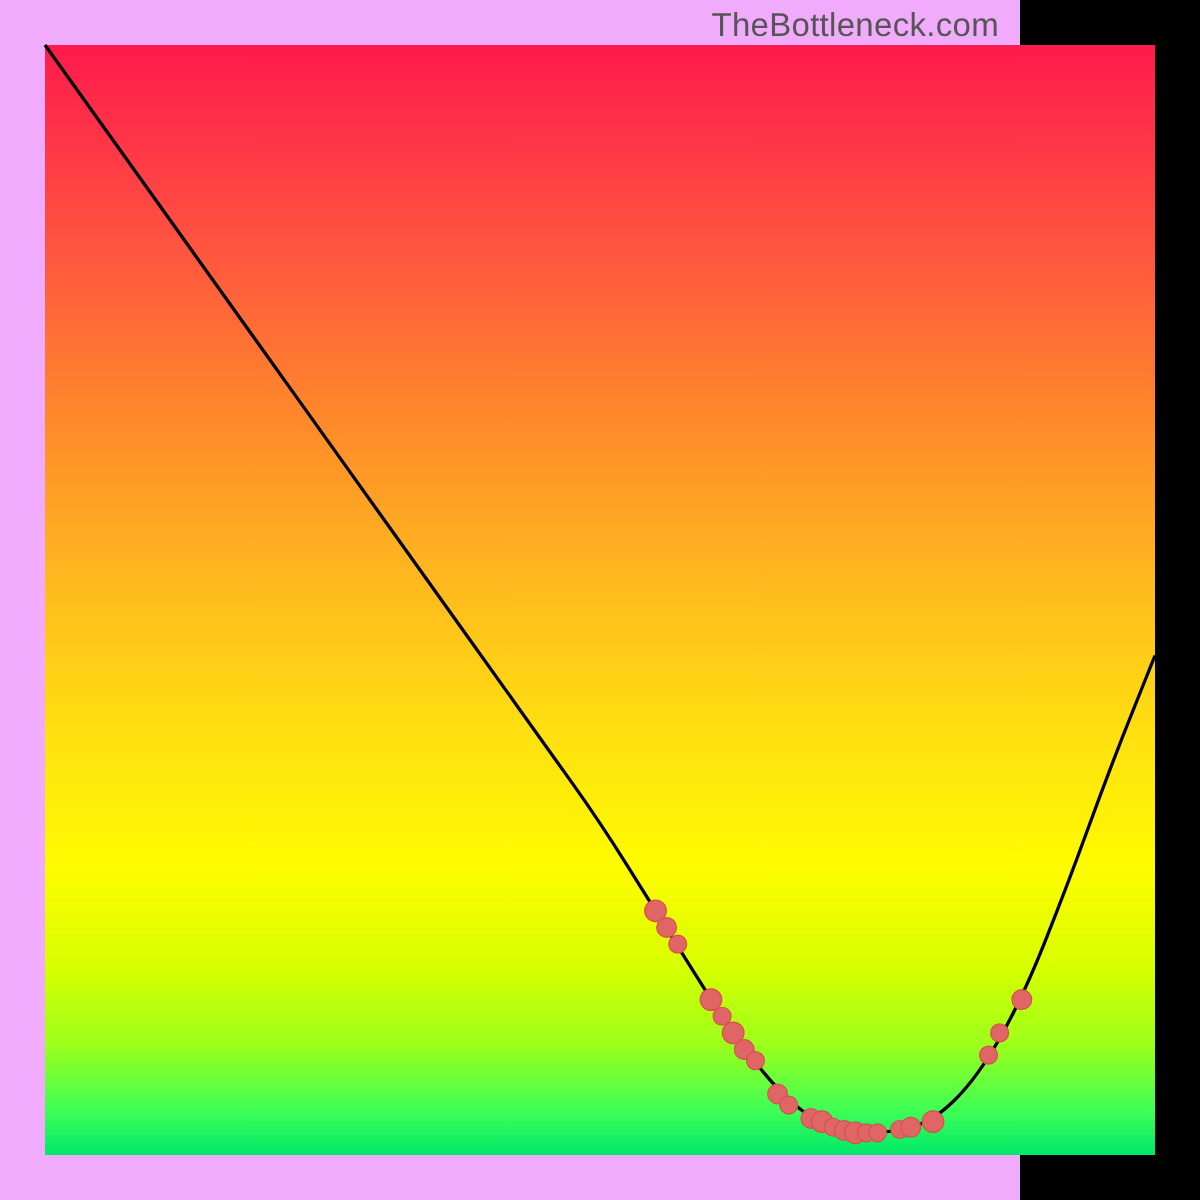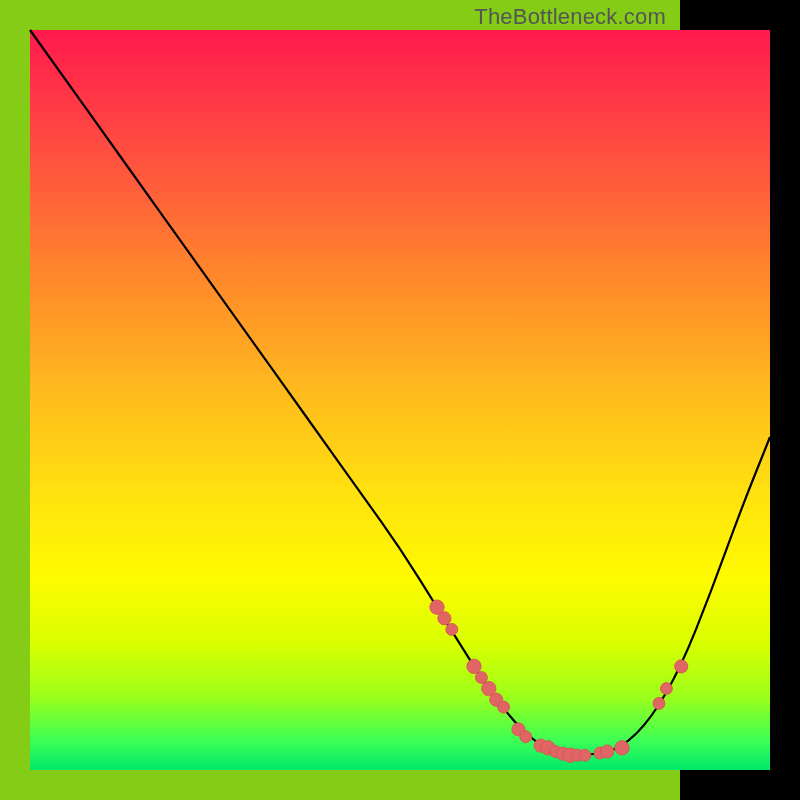--- a/index.html
+++ b/index.html
@@ -10,21 +10,21 @@
     overflow: hidden;
     background: #000;
     font-family: Arial, Helvetica, sans-serif;
   }
   .frame {
     position: absolute;
     left: 0;
     top: 0;
     width: 680px;
     height: 800px;
-    background: #84cc16;
+    background: #f0abfc;
   }
   .plot {
     position: absolute;
     left: 30px;
     top: 30px;
     width: 740px;
     height: 740px;
     
     background: linear-gradient(
       to bottom,

